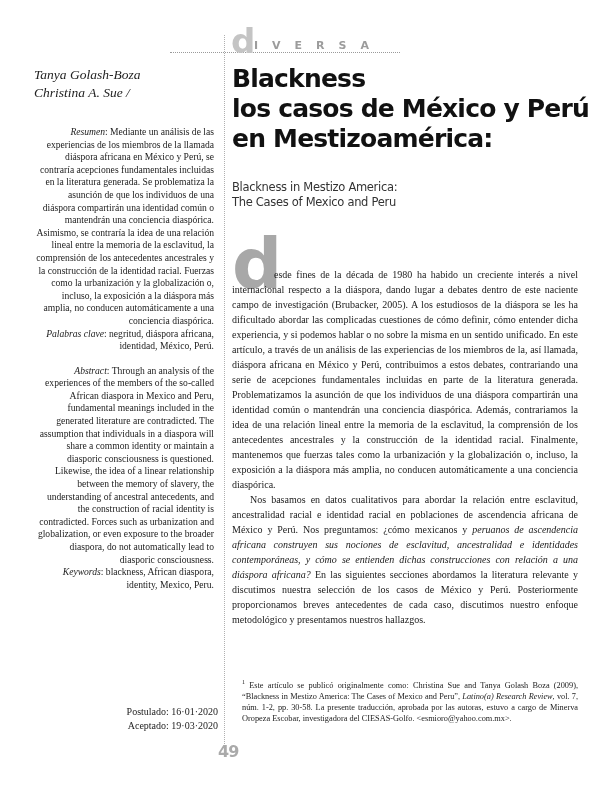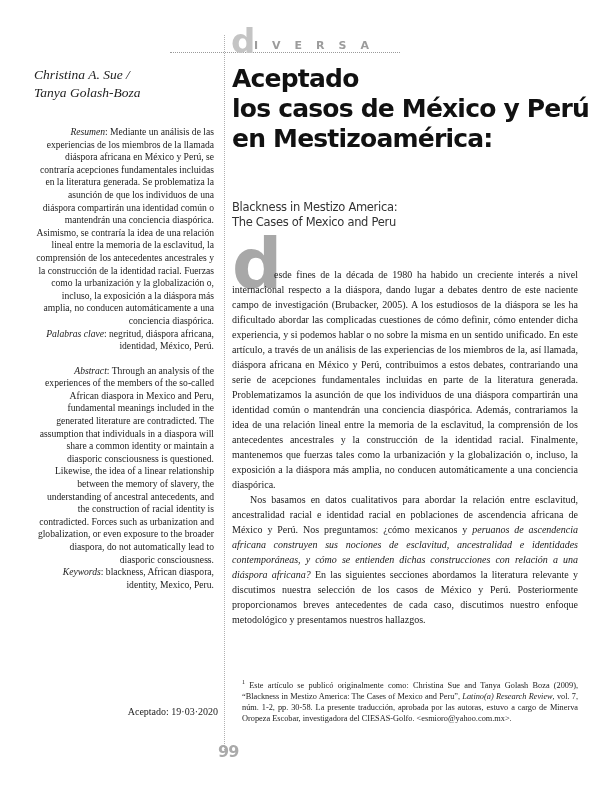--- a/index.html
+++ b/index.html
@@ -11,21 +11,21 @@
   .logo-word { position: absolute; left: 254px; top: 39px; font-family: "DejaVu Sans", sans-serif; font-weight: bold; font-size: 11px; color: #9c9c9c; letter-spacing: 14px; }
 
   .authors { position: absolute; left: 34px; top: 66px; width: 180px; font-style: italic; font-size: 13.5px; line-height: 18px; color: #222; }
 
   .sidebar { position: absolute; left: 36px; top: 126px; width: 178px; font-size: 9.6px; line-height: 12.6px; color: #222; }
   .sidebar p { margin: 0 0 12px 0; text-align: right; }
   .sidebar em { font-style: italic; }
 
   .title { position: absolute; left: 232px; top: 64px; width: 360px; font-family: "DejaVu Sans", sans-serif; font-weight: bold; font-size: 25px; line-height: 30px; color: #111; letter-spacing: -0.8px; }
   .title div { white-space: nowrap; }
-  .subtitle { position: absolute; left: 232px; top: 180px; width: 300px; font-family: "DejaVu Sans", sans-serif; font-size: 11.5px; line-height: 15px; color: #333; letter-spacing: -0.3px; margin-top: 20px; }
+  .subtitle { position: absolute; left: 232px; top: 180px; width: 300px; font-family: "DejaVu Sans", sans-serif; font-size: 11.5px; line-height: 15px; color: #333; letter-spacing: -0.3px; }
 
   .dropcap { position: absolute; left: 232px; top: 232px; font-family: "DejaVu Sans", sans-serif; font-weight: bold; font-size: 70px; line-height: 64px; color: #a8a8a8; }
 
   .body { position: absolute; left: 232px; top: 267px; width: 346px; font-size: 10px; line-height: 15px; text-align: justify; color: #1a1a1a; }
   .body p { margin: 0; }
   .body .first { text-indent: 42px; }
   .body .indent { text-indent: 18px; }
   .body em { font-style: italic; }
 
   .footnote { position: absolute; left: 242px; top: 677px; width: 336px; font-size: 8.3px; line-height: 11.2px; text-align: justify; color: #222; }
@@ -37,47 +37,48 @@
 </style>
 </head>
 <body>
 
 <div class="header-rule"></div>
 <div class="vdivider"></div>
 <div class="logo-d">d</div>
 <div class="logo-word">IVERSA</div>
 
 <div class="authors">
+  <div>Tanya Golash-Boza</div>
   <div>Christina A. Sue /</div>
-  <div>Tanya Golash-Boza</div>
 </div>
 
 <div class="sidebar">
   <p><em>Resumen</em><span>: Mediante un análisis de las experiencias de los miembros de la llamada diáspora africana en México y Perú, se contraría acepciones fundamentales incluidas en la literatura generada. Se problematiza la asunción de que los individuos de una diáspora compartirán una identidad común o mantendrán una conciencia diaspórica. Asimismo, se contraría la idea de una relación lineal entre la memoria de la esclavitud, la comprensión de los antecedentes ancestrales y la construcción de la identidad racial. Fuerzas como la urbanización y la globalización o, incluso, la exposición a la diáspora más amplia, no conducen automáticamente a una conciencia diaspórica.</span><br><em>Palabras clave</em><span>: negritud, diáspora africana, identidad, México, Perú.</span></p>
   <p><em>Abstract</em><span>: Through an analysis of the experiences of the members of the so-called African diaspora in Mexico and Peru, fundamental meanings included in the generated literature are contradicted. The assumption that individuals in a diaspora will share a common identity or maintain a diasporic consciousness is questioned. Likewise, the idea of a linear relationship between the memory of slavery, the understanding of ancestral antecedents, and the construction of racial identity is contradicted. Forces such as urbanization and globalization, or even exposure to the broader diaspora, do not automatically lead to diasporic consciousness.</span><br><em>Keywords</em><span>: blackness, African diaspora, identity, Mexico, Peru.</span></p>
 </div>
 
 <div class="title">
-  <div>Aceptado</div>
+  <div>Blackness</div>
   <div>los casos de México y Perú</div>
   <div>en Mestizoamérica:</div>
 </div>
 <div class="subtitle">
   <div>Blackness in Mestizo America:</div>
   <div>The Cases of Mexico and Peru</div>
 </div>
 
 <div class="dropcap">d</div>
 
 <div class="body">
   <p class="first">esde fines de la década de 1980 ha habido un creciente interés a nivel internacional respecto a la diáspora, dando lugar a debates dentro de este naciente campo de investigación (Brubacker, 2005). A los estudiosos de la diáspora se les ha dificultado abordar las complicadas cuestiones de cómo definir, cómo entender dicha experiencia, y si podemos hablar o no sobre la misma en un sentido unificado. En este artículo, a través de un análisis de las experiencias de los miembros de la, así llamada, diáspora africana en México y Perú, contribuimos a estos debates, contrariando una serie de acepciones fundamentales incluidas en parte de la literatura generada. Problematizamos la asunción de que los individuos de una diáspora compartirán una identidad común o mantendrán una conciencia diaspórica. Además, contrariamos la idea de una relación lineal entre la memoria de la esclavitud, la comprensión de los antecedentes ancestrales y la construcción de la identidad racial. Finalmente, mantenemos que fuerzas tales como la urbanización y la globalización o, incluso, la exposición a la diáspora más amplia, no conducen automáticamente a una conciencia diaspórica.</p>
   <p class="indent"><span>Nos basamos en datos cualitativos para abordar la relación entre esclavitud, ancestralidad racial e identidad racial en poblaciones de ascendencia africana de México y Perú. Nos preguntamos: ¿cómo mexicanos y </span><em>peruanos de ascendencia africana construyen sus nociones de esclavitud, ancestralidad e identidades contemporáneas, y cómo se entienden dichas construcciones con relación a una diáspora africana?</em><span> En las siguientes secciones abordamos la literatura relevante y discutimos nuestra selección de los casos de México y Perú. Posteriormente proporcionamos breves antecedentes de cada caso, discutimos nuestro enfoque metodológico y presentamos nuestros hallazgos.</span></p>
 </div>
 
 <div class="footnote">
   <span class="fnref">1</span><span> Este artículo se publicó originalmente como: Christina Sue and Tanya Golash Boza (2009), “Blackness in Mestizo America: The Cases of Mexico and Peru”, </span><em>Latino(a) Research Review</em><span>, vol. 7, núm. 1-2, pp. 30-58. La presente traducción, aprobada por las autoras, estuvo a cargo de Minerva Oropeza Escobar, investigadora del CIESAS-Golfo. &lt;esmioro@yahoo.com.mx&gt;.</span>
 </div>
 
 <div class="dates">
+  <div>Postulado: 16·01·2020</div>
   <div>Aceptado: 19·03·2020</div>
 </div>
 
-<div class="pagenum">99</div>
+<div class="pagenum">49</div>
 
 </body></html>

